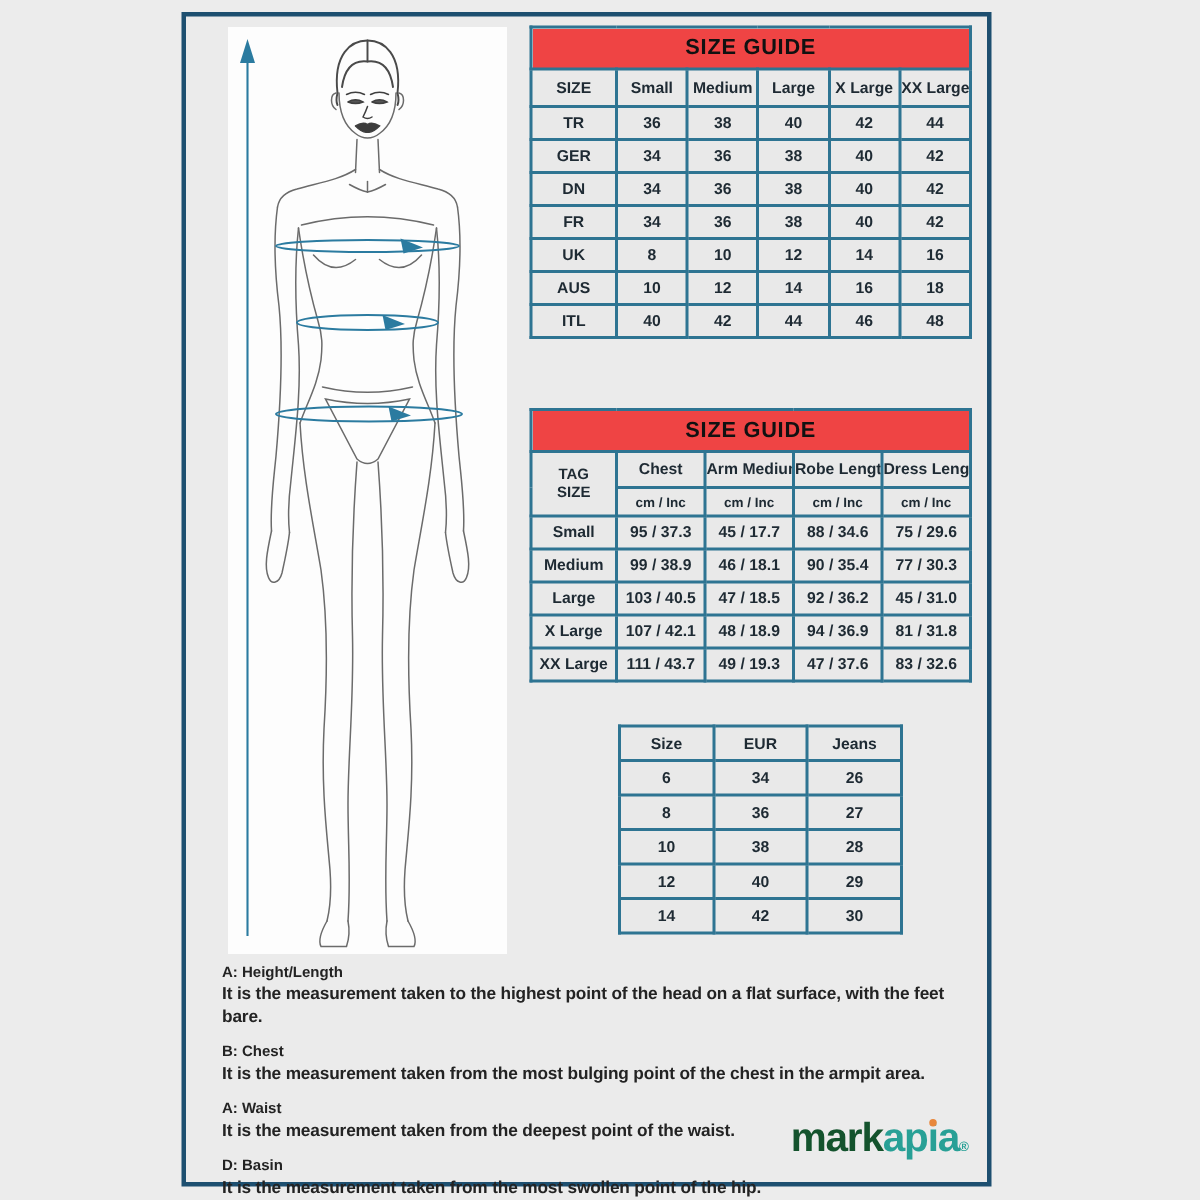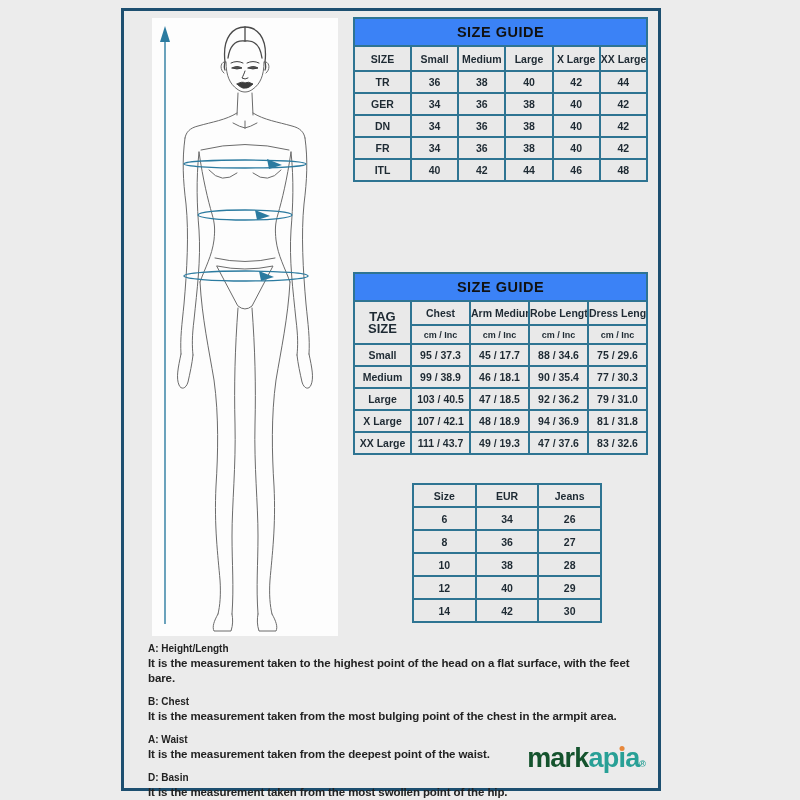--- a/index.html
+++ b/index.html
@@ -20,30 +20,30 @@
   }
   .figure-box svg{display:block;}
   
   table{border-collapse:collapse;table-layout:fixed;background:#e9e9e9;}
   th,td{
     border:2px solid #2e7492;text-align:center;vertical-align:middle;
     color:#1e2a33;font-weight:bold;font-size:10.5px;padding:0;
     overflow:hidden;white-space:nowrap;
   }
   .tbl-title th{
-    height:26px;font-size:14.5px;letter-spacing:.5px;color:#111;background:#3b82f6;
+    height:26px;font-size:14.5px;letter-spacing:.5px;color:#111;background:#ef4444;
   }
   .size-table{position:absolute;left:229px;top:6px;width:295px;}
   .size-table .hdr th{height:23px;}
   .size-table tbody td{height:20px;}
   .meas-table{position:absolute;left:229px;top:261px;width:295px;}
   .meas-table .hdr th{height:22px;}
   .meas-table .units td{height:17px;font-size:9px;}
   .meas-table tbody td{height:20px;}
-  .meas-table .corner{font-size:13px;line-height:12px;}
+  .meas-table .corner{font-size:10px;line-height:12px;}
   .jeans-table{position:absolute;left:288px;top:472px;width:190px;}
   .jeans-table .hdr th{height:21px;}
   .jeans-table tbody td{height:21px;}
   
   .notes{position:absolute;left:24px;top:630px;width:506px;color:#232323;}
   .note{margin-bottom:8px;}
   .note-label{font-weight:bold;font-size:10px;line-height:15px;}
   .note-text{font-weight:bold;font-size:11.5px;line-height:15px;letter-spacing:-0.1px;}
   
   .logo{
@@ -189,20 +189,36 @@
           <td>40</td>
           <td>42</td>
         </tr>
         <tr>
           <td>FR</td>
           <td>34</td>
           <td>36</td>
           <td>38</td>
           <td>40</td>
           <td>42</td>
+        </tr>
+        <tr>
+          <td>UK</td>
+          <td>8</td>
+          <td>10</td>
+          <td>12</td>
+          <td>14</td>
+          <td>16</td>
+        </tr>
+        <tr>
+          <td>AUS</td>
+          <td>10</td>
+          <td>12</td>
+          <td>14</td>
+          <td>16</td>
+          <td>18</td>
         </tr>
         <tr>
           <td>ITL</td>
           <td>40</td>
           <td>42</td>
           <td>44</td>
           <td>46</td>
           <td>48</td>
         </tr>
       </tbody>
@@ -250,21 +266,21 @@
           <td>99 / 38.9</td>
           <td>46 / 18.1</td>
           <td>90 / 35.4</td>
           <td>77 / 30.3</td>
         </tr>
         <tr>
           <td>Large</td>
           <td>103 / 40.5</td>
           <td>47 / 18.5</td>
           <td>92 / 36.2</td>
-          <td>79 / 31.0</td>
+          <td>45 / 31.0</td>
         </tr>
         <tr>
           <td>X Large</td>
           <td>107 / 42.1</td>
           <td>48 / 18.9</td>
           <td>94 / 36.9</td>
           <td>81 / 31.8</td>
         </tr>
         <tr>
           <td>XX Large</td>

